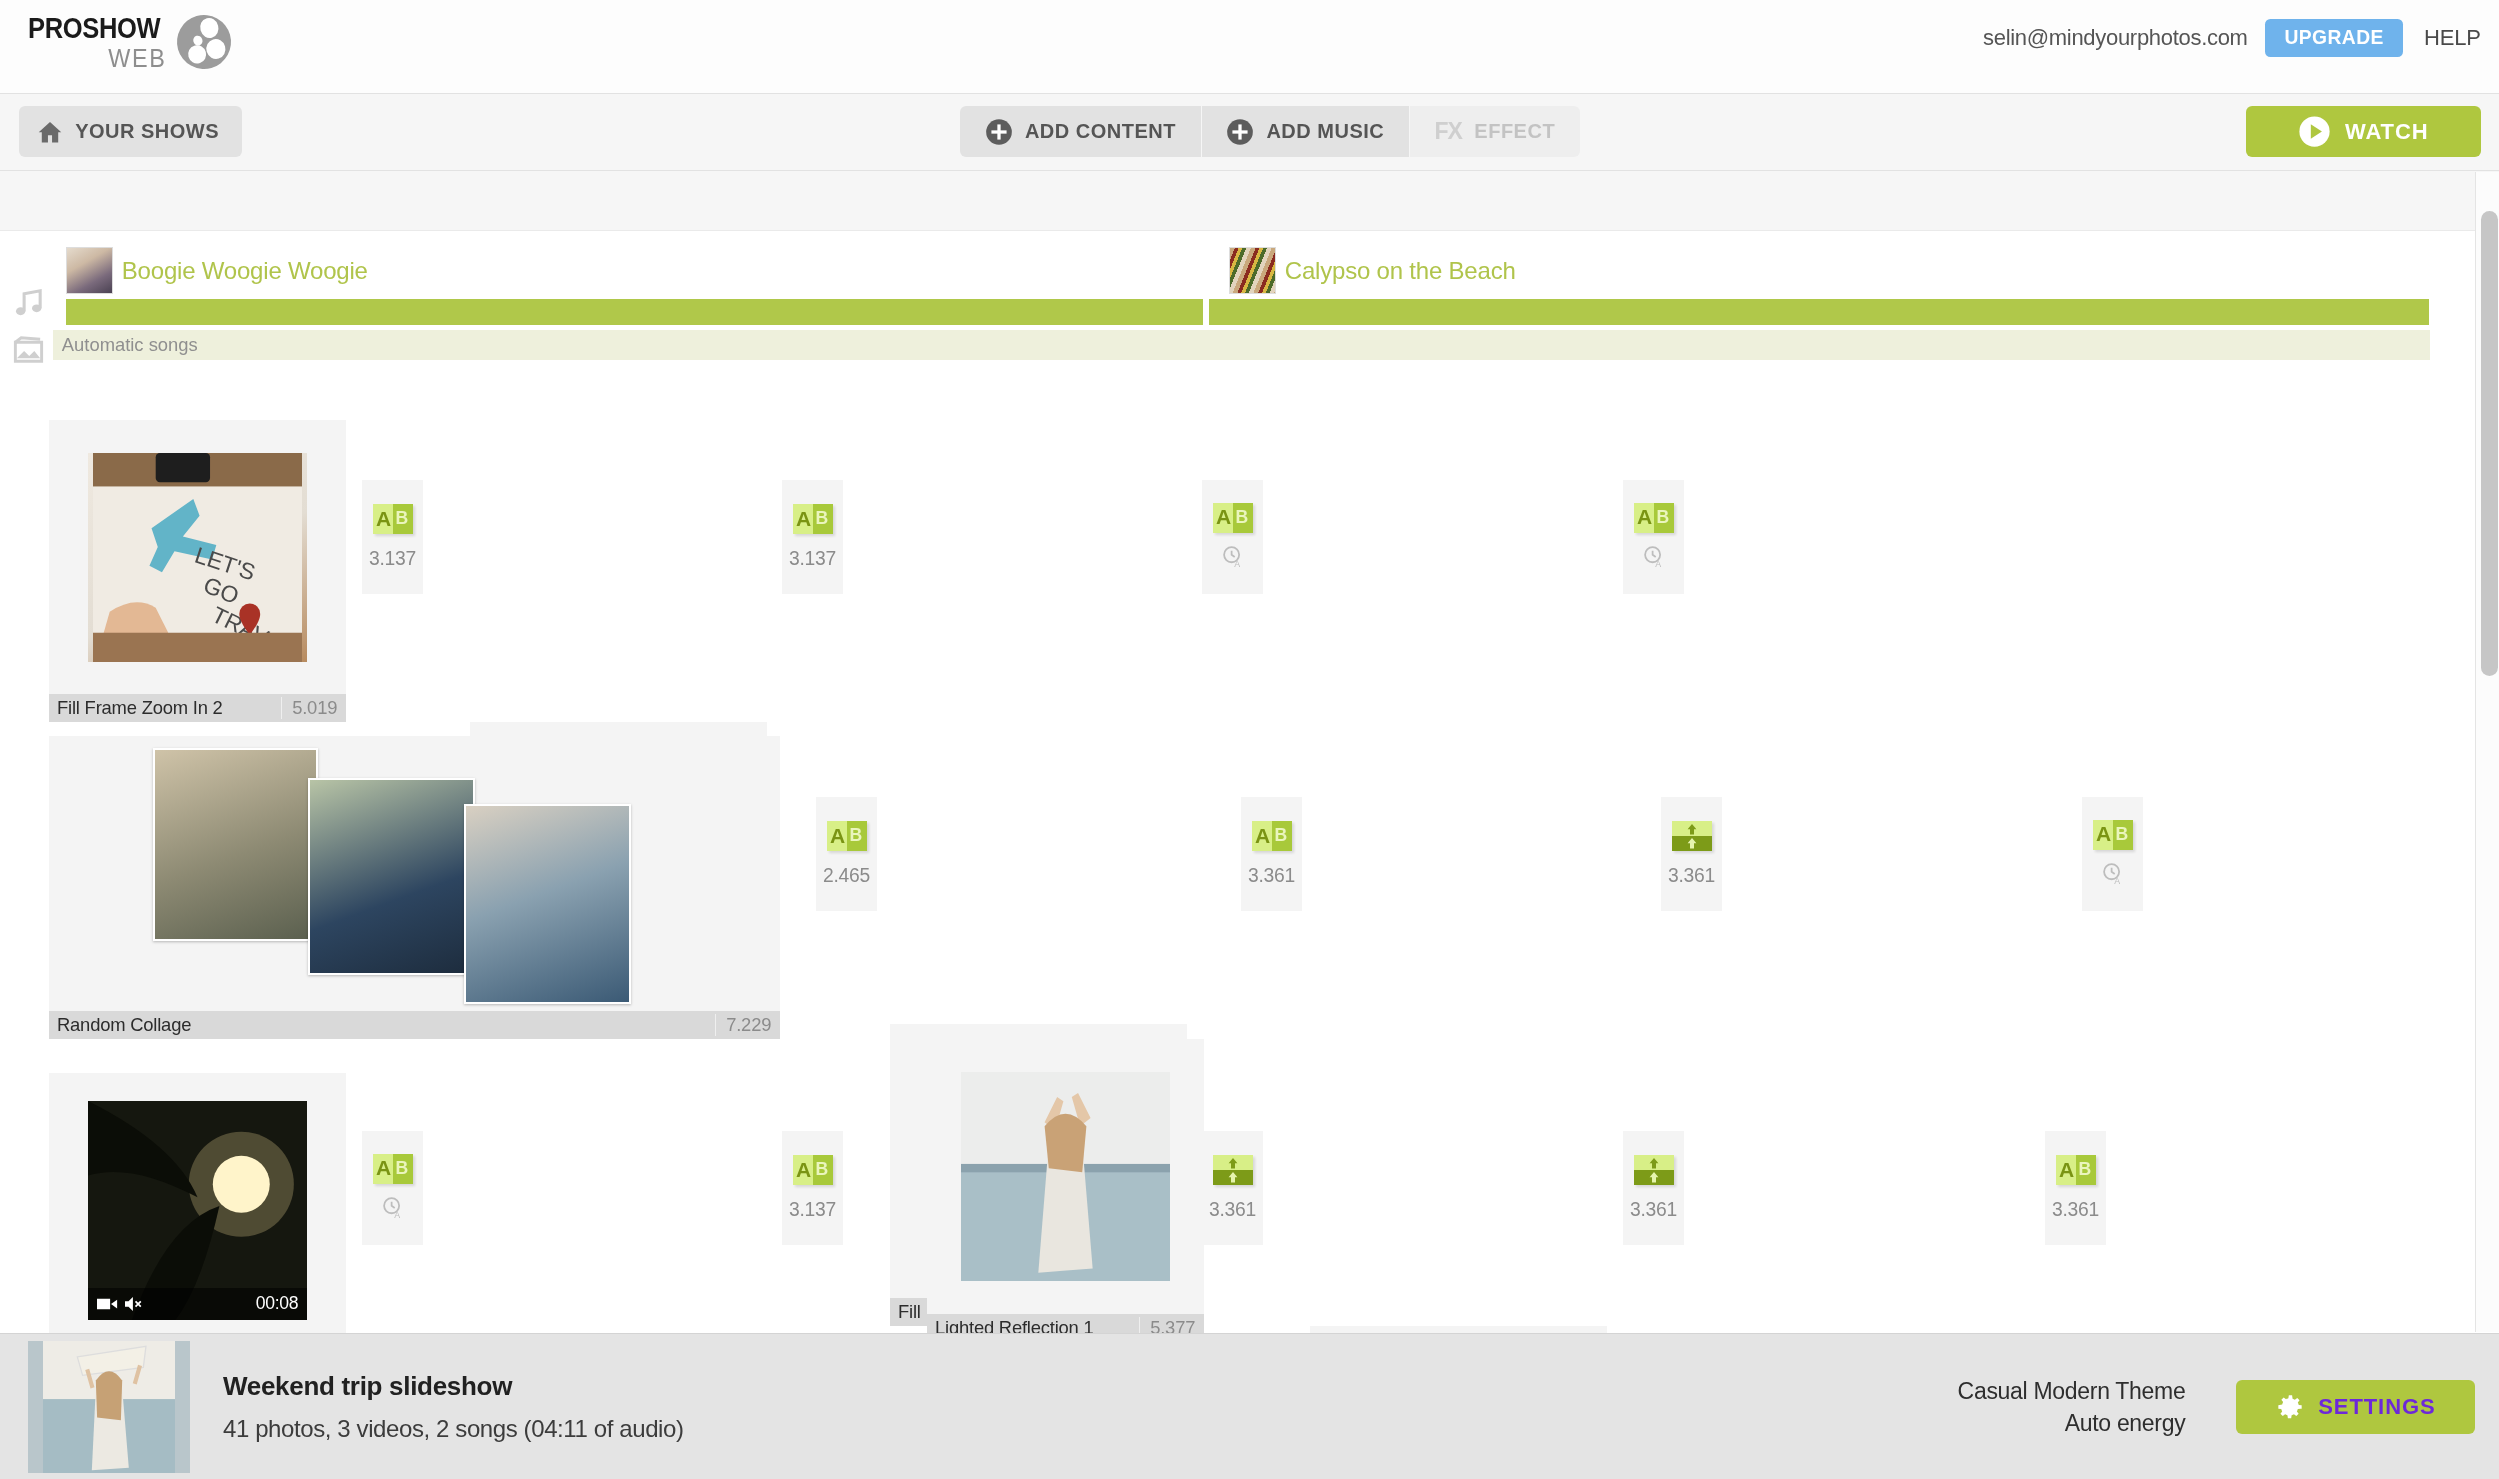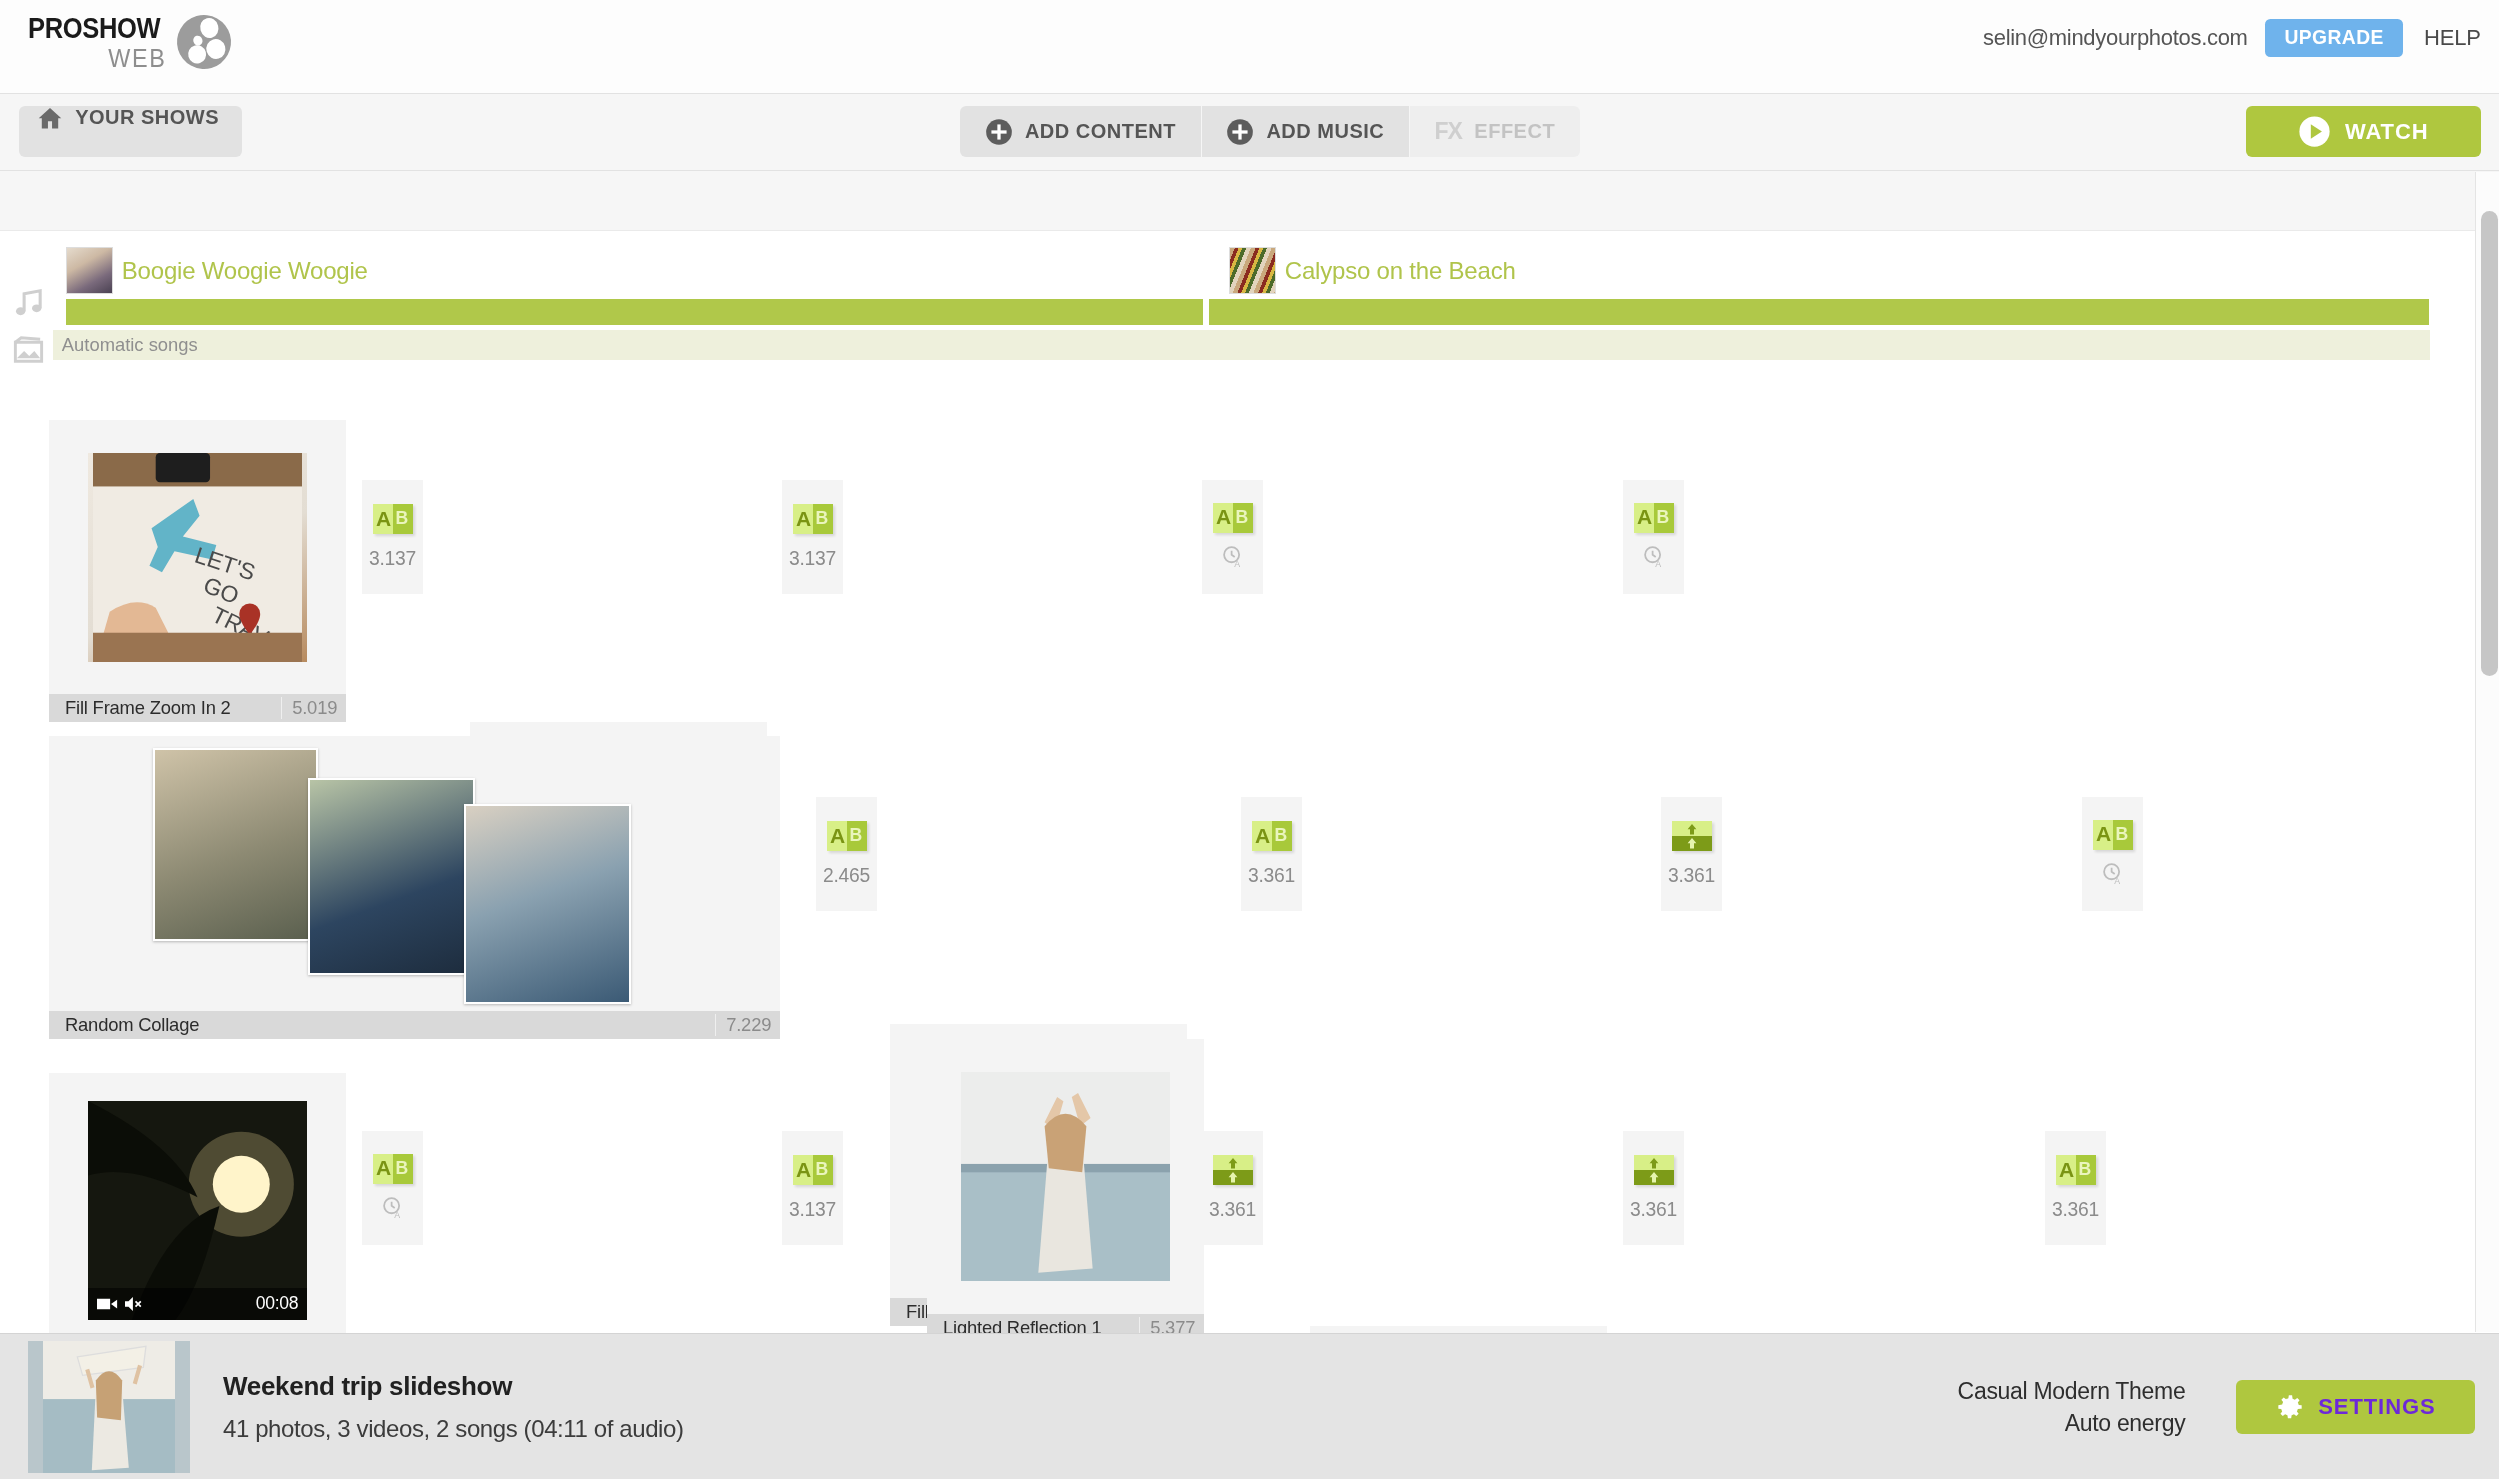--- a/index.html
+++ b/index.html
@@ -51,21 +51,21 @@
     padding: 8px 19.3px; cursor: pointer; margin-right: 21px;
   }
   .help-link { font-size: 22px; color: #4a4a4a; cursor: pointer; letter-spacing: -0.2px; }
 
   
   .toolbar {
     position: absolute; top: 94px; left: 0; width: 2500px; height: 77px;
     background: #f6f6f6; border-bottom: 0.9px solid #e2e2e2;
   }
   .tb-btn {
-    display: inline-flex; align-items: flex-start; justify-content: center;
+    display: inline-flex; align-items: center; justify-content: center;
     background: #e2e2e2; border-radius: 6.1px; cursor: pointer;
     color: #555; font-size: 20px; font-weight: bold; letter-spacing: 0.5px;
   }
   .your-shows {
     position: absolute; left: 19.3px; top: 12.3px; height: 51px; padding: 0 23px 0 17.6px; gap: 12.3px;
   }
   .center-group { position: absolute; left: 960px; top: 12.3px; display: flex; height: 51px; }
   .center-group .seg {
     display: inline-flex; align-items: center; justify-content: center;
     background: #e2e2e2; cursor: pointer; gap: 12.3px;
@@ -125,21 +125,21 @@
   .slide-img-wrap {
     position: absolute; left: 0; right: 0; top: 0; bottom: 28px;
     display: flex; align-items: center; justify-content: center;
   }
   .ph { display: block; position: relative; overflow: hidden; }
   .slide-foot {
     position: absolute; left: 0; bottom: 0; width: 100%; height: 28px;
     background: #d9d9d9; display: flex; align-items: center;
   }
   .slide-foot .nm {
-    font-size: 18.4px; color: #2c2c2c; padding-left: 16px; flex: 1 1 auto;
+    font-size: 18.4px; color: #2c2c2c; padding-left: 8px; flex: 1 1 auto;
     white-space: nowrap; overflow: hidden; letter-spacing: -0.2px;
   }
   .slide-foot .dur {
     font-size: 18.4px; color: #8b8b8b; padding: 0 8.8px; border-left: 1.8px solid #efefef;
     min-width: 65px; text-align: right; letter-spacing: -0.2px;
   }
 
   .vid-overlay {
     position: absolute; left: 0; bottom: 0; width: 100%; height: 32px;
     background: rgba(0,0,0,0.55); display: flex; align-items: center;

